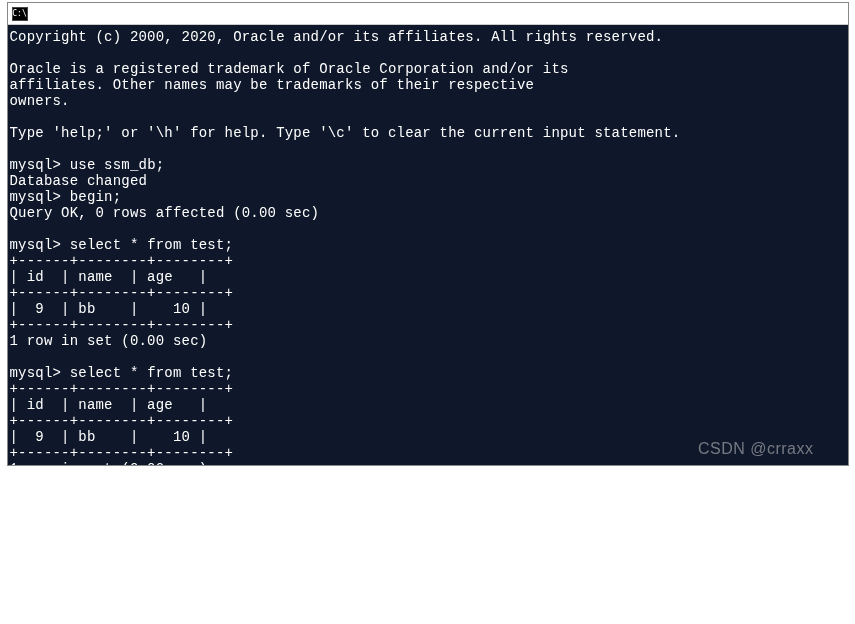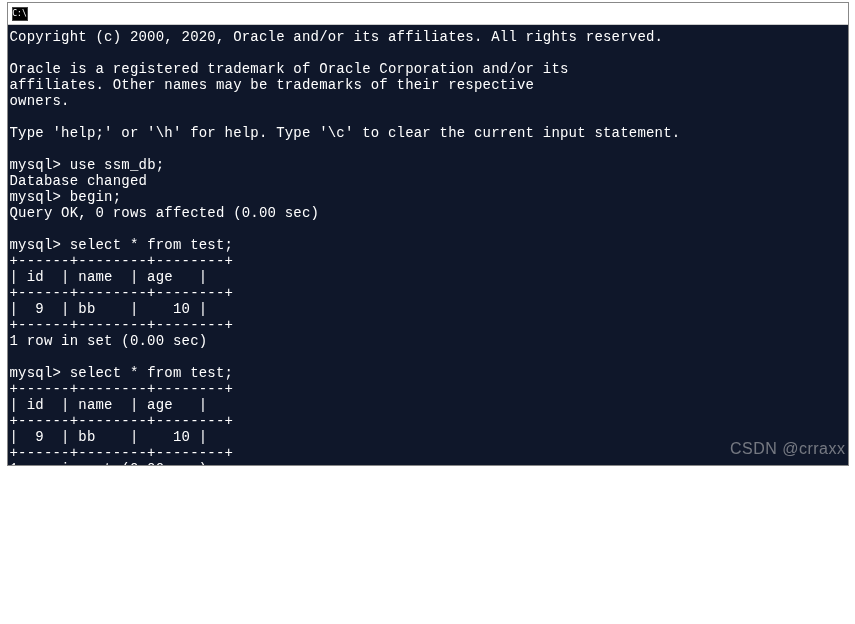--- a/index.html
+++ b/index.html
@@ -60,21 +60,21 @@
     .cursor {
       display: inline-block;
       width: 8px;
       height: 3px;
       background: #fff;
       vertical-align: baseline;
       margin-bottom: -1px;
     }
     .watermark {
       position: absolute;
-      right: 2px;
+      right: 34px;
       bottom: 8px;
       color: rgba(200,200,200,0.55);
       font-size: 16px;
       font-family: Arial, sans-serif;
       letter-spacing: 0.5px;
       pointer-events: none;
     }
   </style>
 </head>
 <body>

